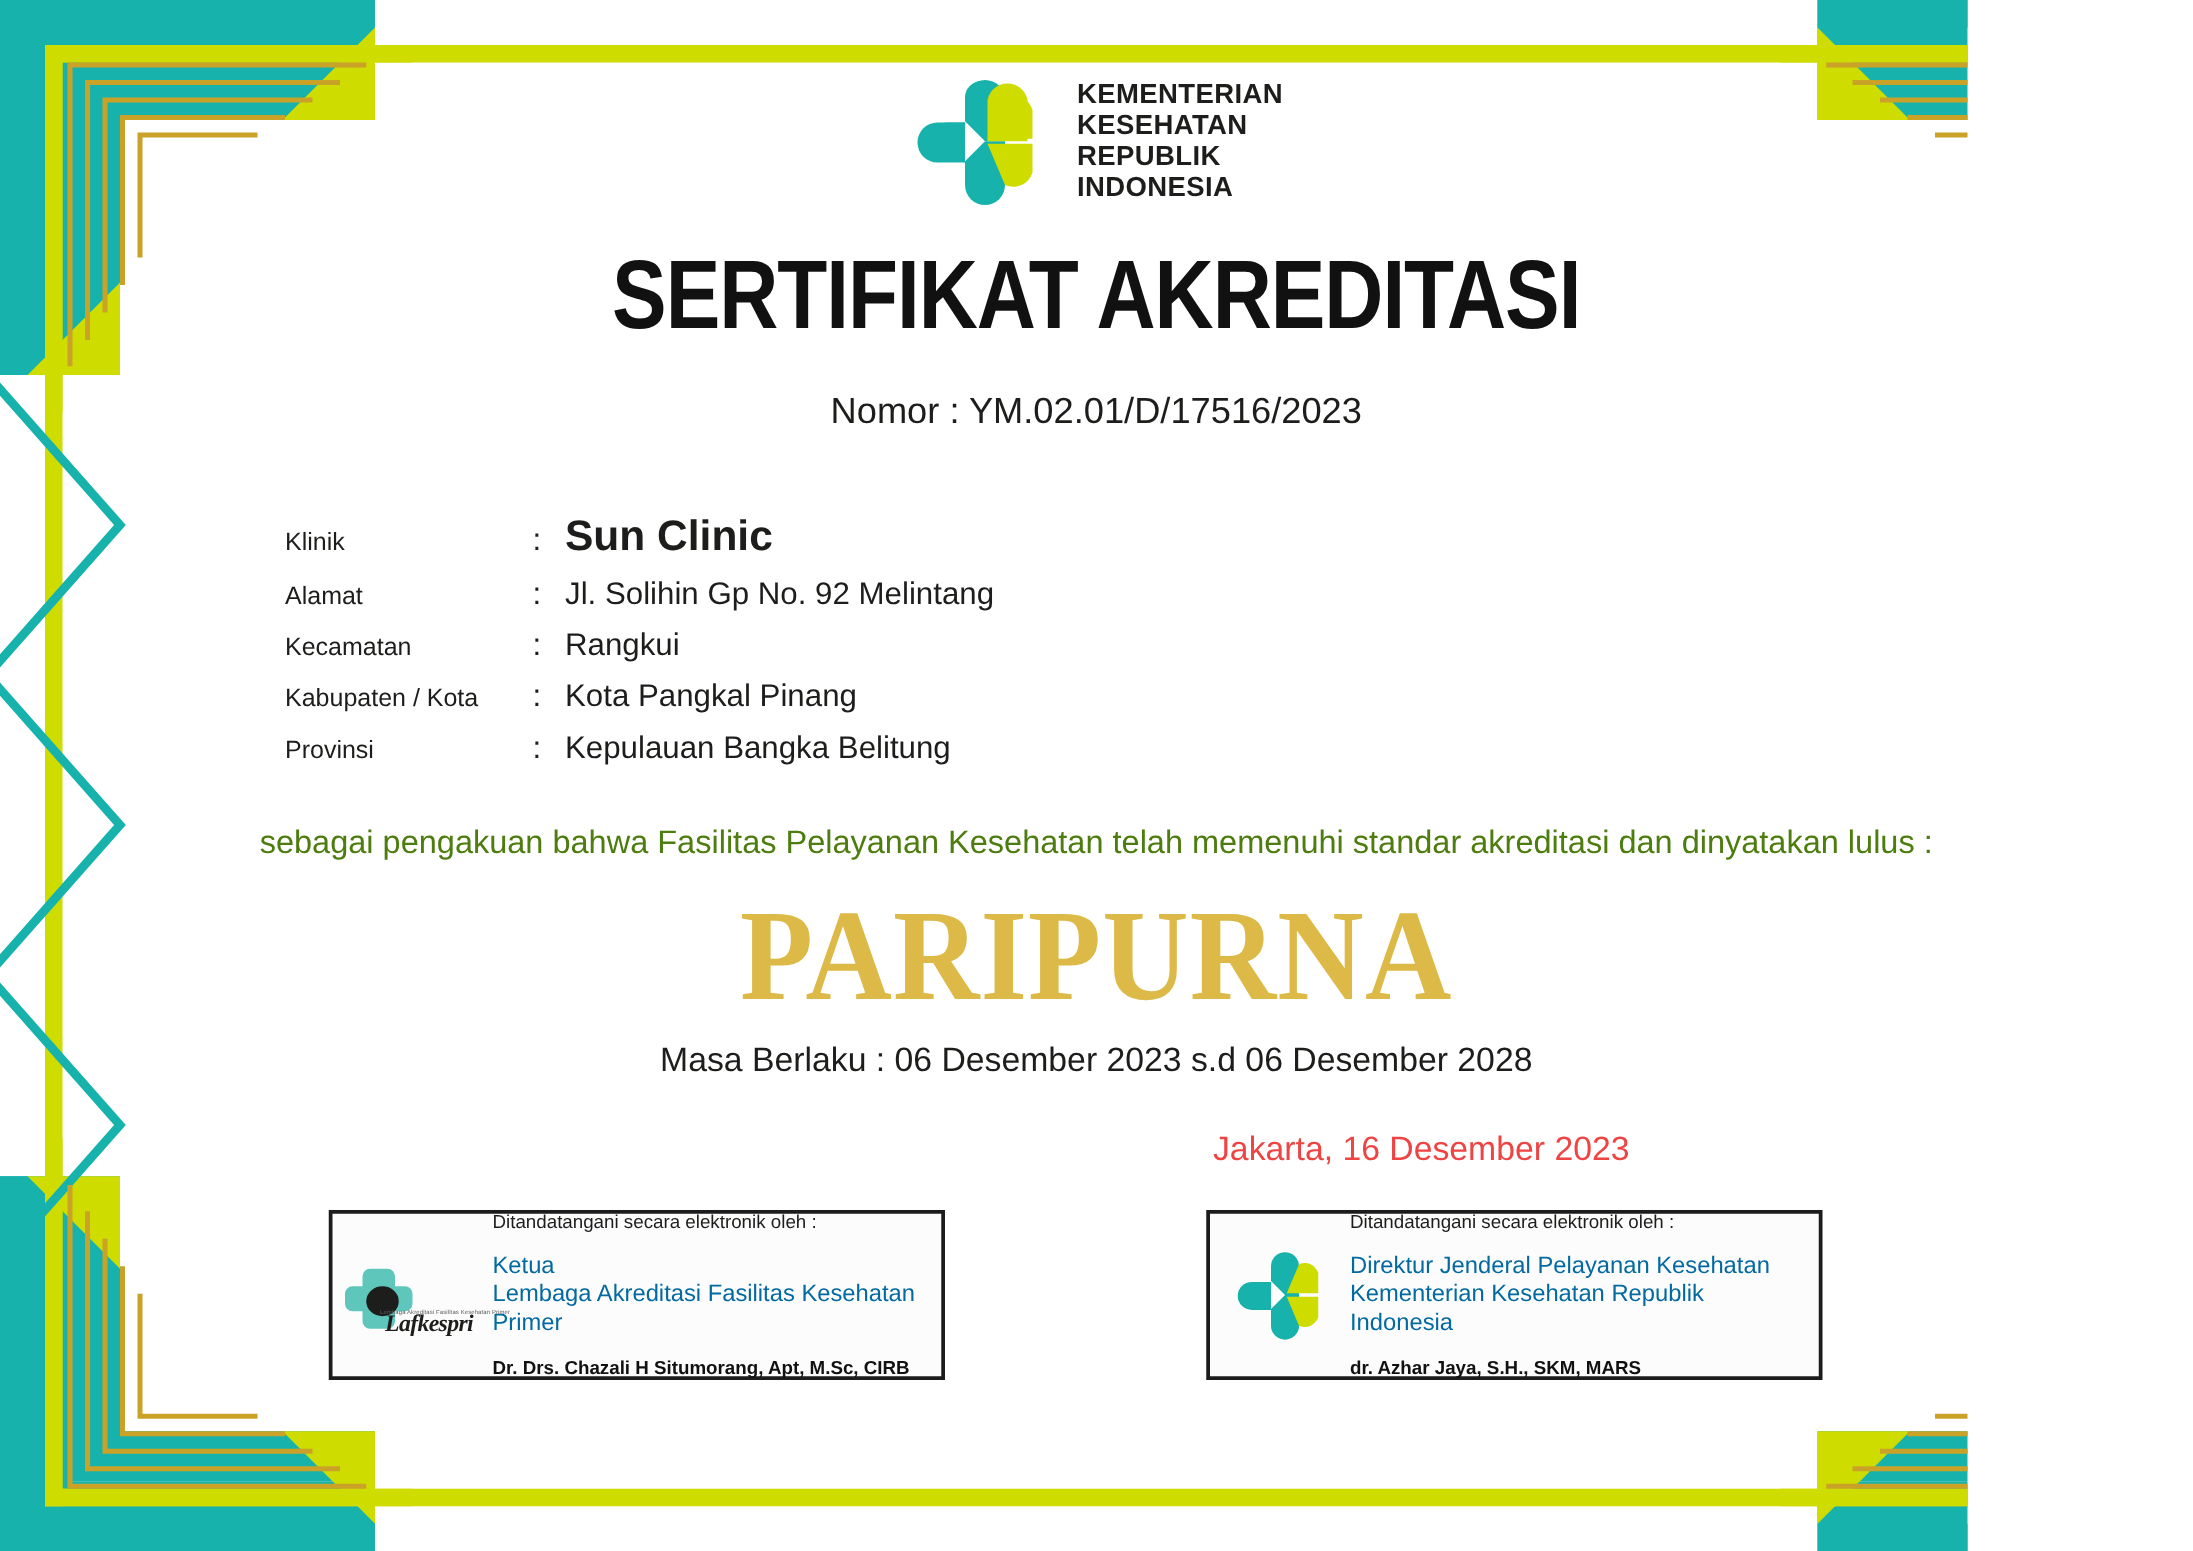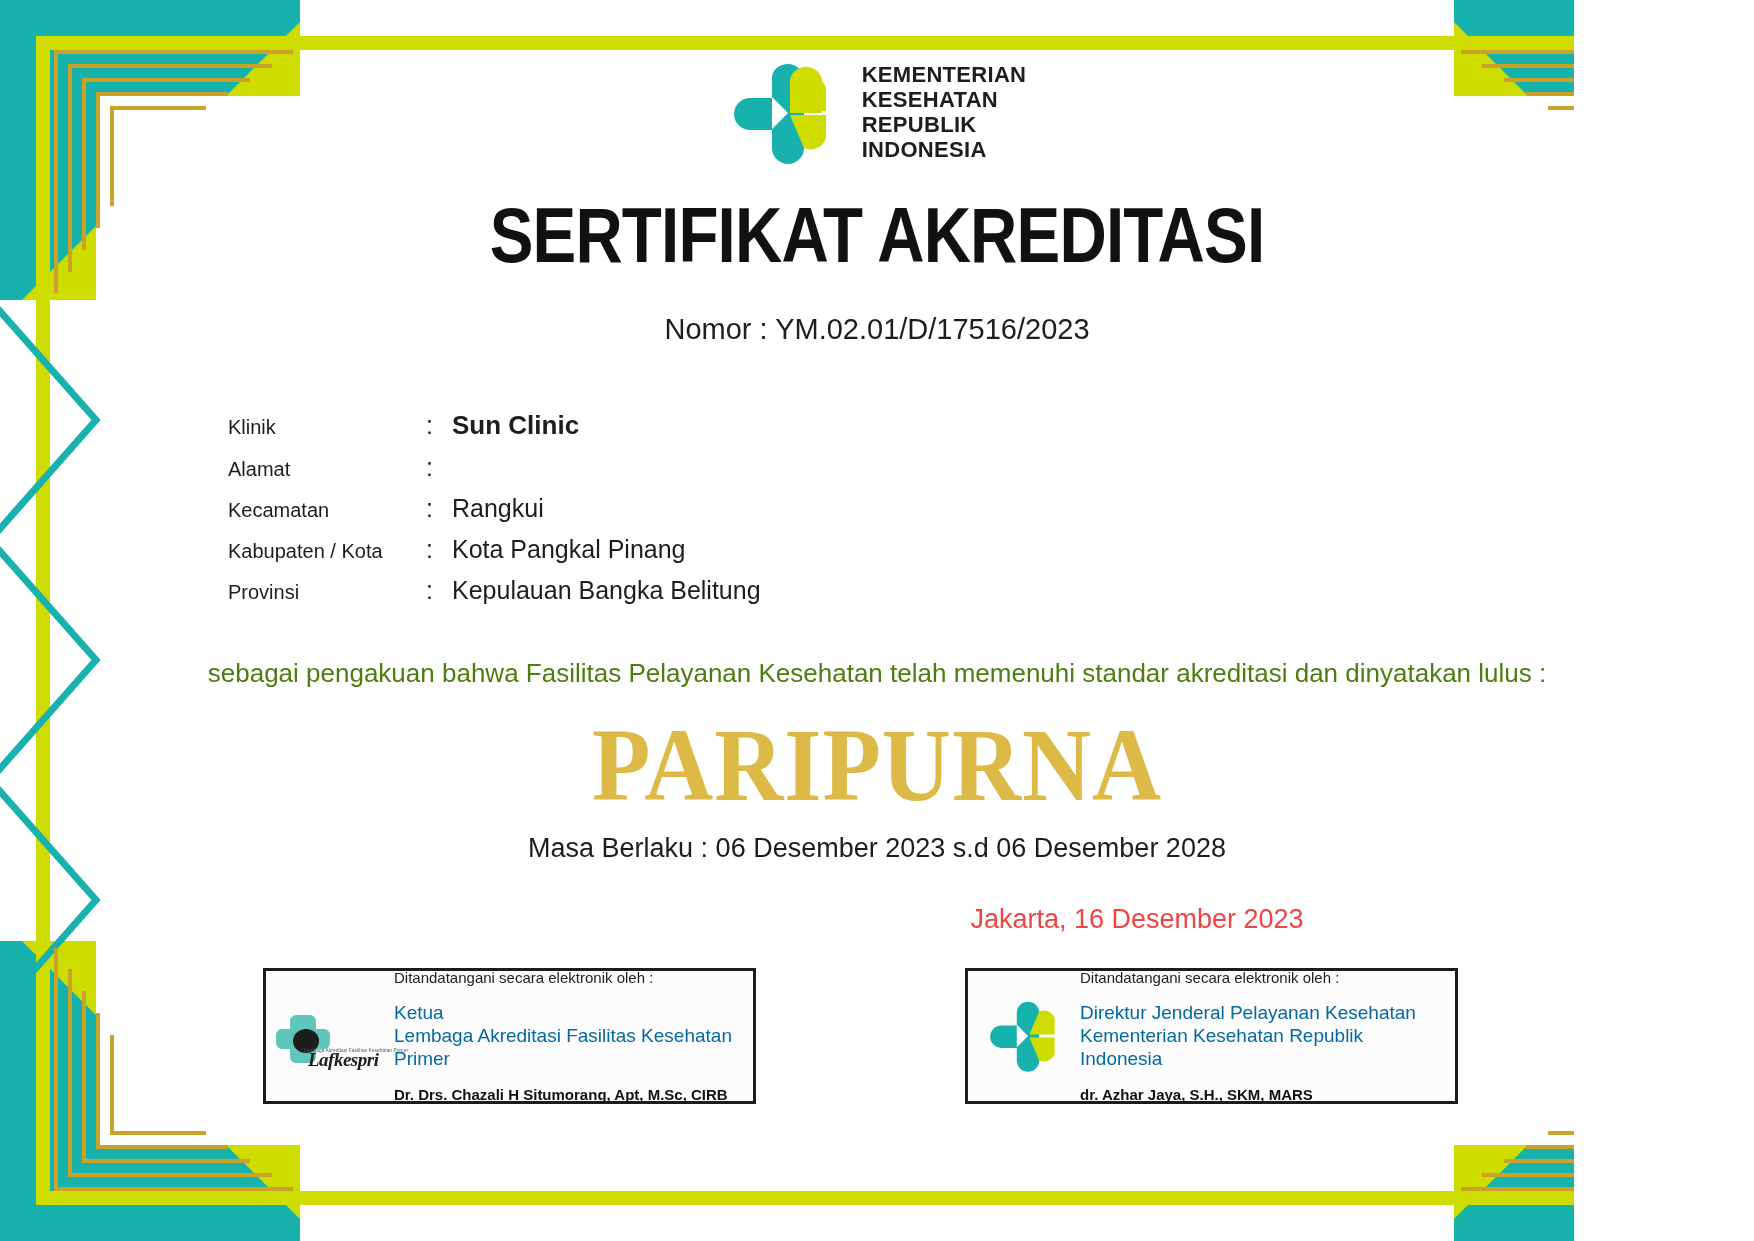--- a/index.html
+++ b/index.html
@@ -95,21 +95,21 @@
     font-size: 25px;
     color: #1d1d1b;
   }
   .id-value {
     font-size: 25px;
     color: #1d1d1b;
     white-space: nowrap;
   }
   .id-value.bold {
     font-weight: bold;
-    font-size: 26px;
+    font-size: 34px;
     text-align: right;
   }
 
   
   .statement {
     position: absolute;
     left: 0; right: 0;
     top: 658px;
     text-align: center;
     font-size: 26px;
@@ -375,20 +375,21 @@
 
     <div class="identity">
       <div class="id-row">
         <div class="id-label">Klinik</div>
         <div class="id-colon">:</div>
         <div class="id-value bold">Sun Clinic</div>
       </div>
       <div class="id-row">
         <div class="id-label">Alamat</div>
         <div class="id-colon">:</div>
+        <div class="id-value">Jl. Solihin Gp No. 92 Melintang</div>
       </div>
       <div class="id-row">
         <div class="id-label">Kecamatan</div>
         <div class="id-colon">:</div>
         <div class="id-value">Rangkui</div>
       </div>
       <div class="id-row">
         <div class="id-label">Kabupaten / Kota</div>
         <div class="id-colon">:</div>
         <div class="id-value">Kota Pangkal Pinang</div>

